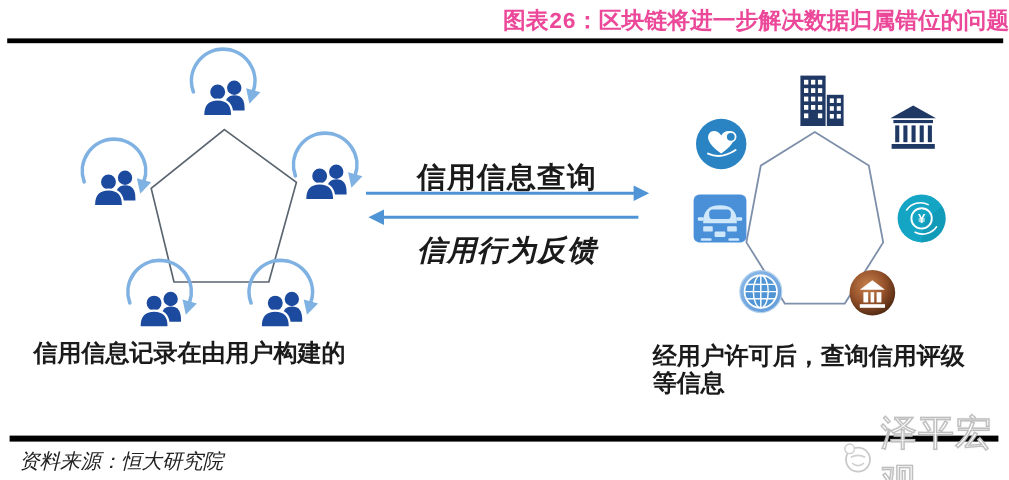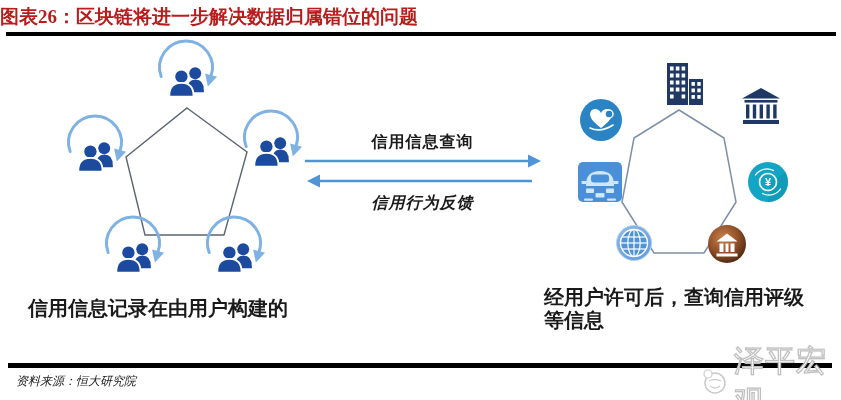--- a/index.html
+++ b/index.html
@@ -1,35 +1,35 @@
 <!DOCTYPE html>
 <html><head>
 <meta charset="utf-8">
 <style>
   html,body{margin:0;padding:0;background:#fff;}
   .stage{position:relative;width:841px;height:400px;background:#fff;overflow:hidden;
          font-family:"Liberation Sans", sans-serif;}
-  .title{position:absolute;top:4px;left:0;width:100%;text-align:left;
-         font-family:Liberation Serif, serif;font-weight:700;font-size:19px;color:#b91c1c;}
+  .title{position:absolute;top:4px;left:0;width:100%;text-align:right;
+         font-family:Liberation Mono, monospace;font-weight:700;font-size:19px;color:#ec4899;}
   .rule{position:absolute;background:#000;}
   .top-rule{left:6px;top:32px;width:830px;height:4px;}
   .bottom-rule{left:8px;top:363px;width:824px;height:5px;}
   svg{position:absolute;overflow:visible;}
   .left-net{left:0;top:40px;}
   .flow-arrows{left:300px;top:148px;}
   .right-net{left:555px;top:45px;}
   .flow-label{position:absolute;left:300px;width:245px;text-align:center;
-              font-weight:700;font-size:16px;color:#1a1a1a;letter-spacing:1px;}
+              font-weight:700;font-size:24px;color:#1a1a1a;letter-spacing:1px;}
   .flow-label.q{top:132px;}
   .flow-label.f{top:193px;font-style:italic;}
   .caption{position:absolute;font-weight:700;font-size:20px;line-height:23px;color:#1a1a1a;}
-  .caption.left{left:28px;top:284px;width:300px;margin-top:13px;}
+  .caption.left{left:28px;top:284px;width:300px;}
   .caption.right{left:544px;top:286px;width:300px;}
   .source{position:absolute;left:16px;top:373px;font-family:"Liberation Serif", serif;
-          font-style:italic;font-size:12px;color:#222;}
+          font-style:italic;font-size:17px;color:#222;}
   .watermark{position:absolute;left:700px;top:341px;display:flex;align-items:center;gap:4px;z-index:5;}
   .watermark .wm-text{font-size:30px;font-weight:400;color:#ffffff;
           -webkit-text-stroke:1.2px #bfbfbf;letter-spacing:1px;
           text-shadow:0 0 2px rgba(200,200,200,.6);}
   .wm-logo{position:static;width:30px;height:30px;}
   
   .cycle{stroke:#7fb2e2;stroke-width:2.6;fill:none;stroke-linecap:round;}
   .cycle-head{fill:#7fb2e2;}
   .users-fill{fill:#1b4a9e;}
   .users-front{fill:#1b4a9e;stroke:#ffffff;stroke-width:1.6;}

